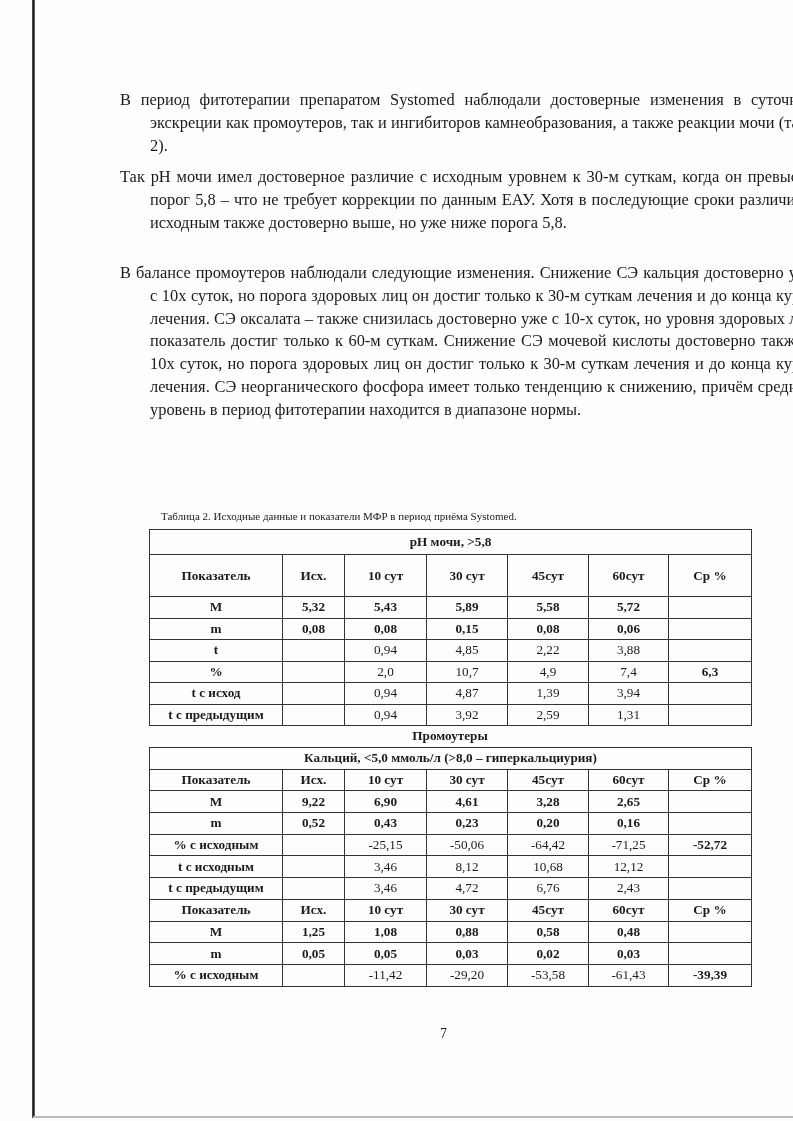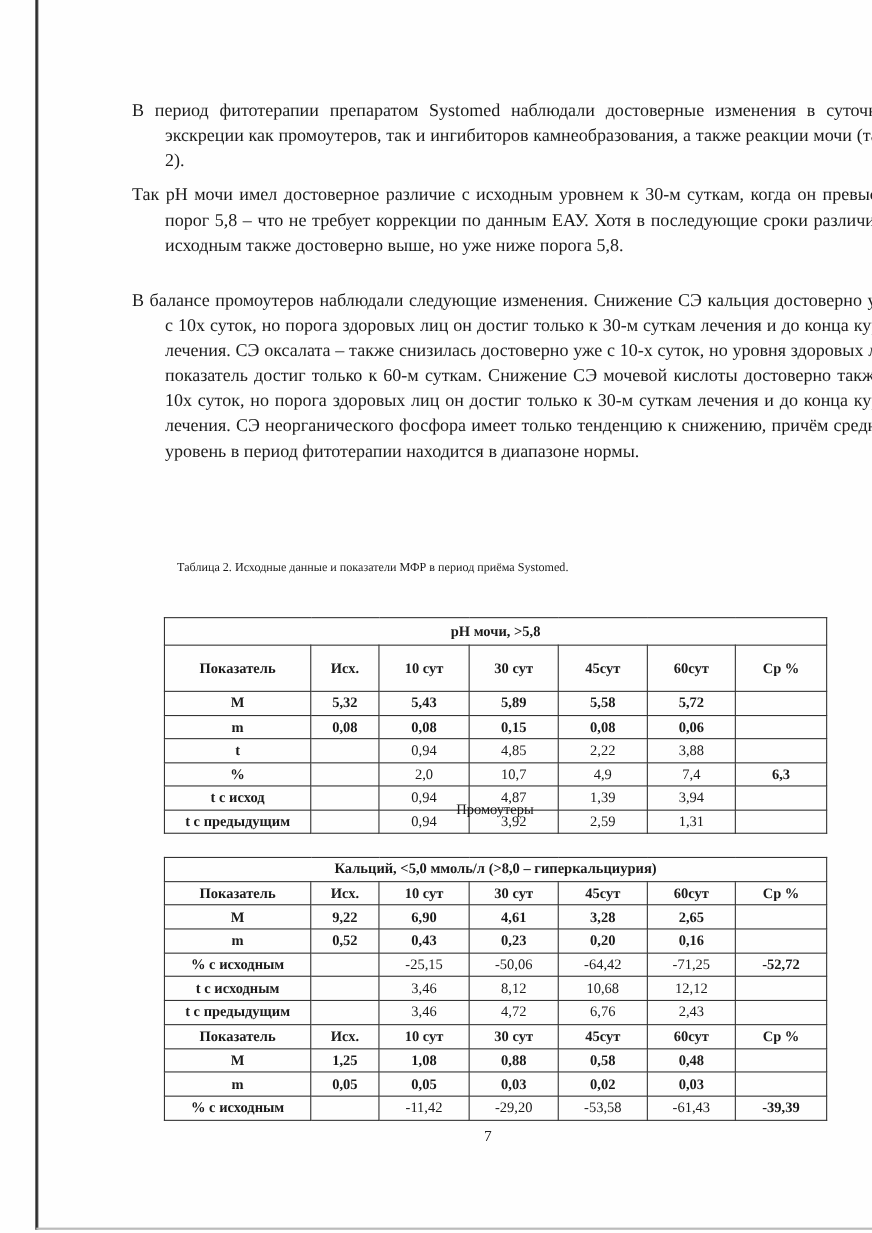--- a/index.html
+++ b/index.html
@@ -28,36 +28,35 @@
   #p2 { top: 166px; }
   #p3 { top: 262px; }
   .caption {
     position: absolute; left: 161px; top: 506px;
     font-size: 11px; line-height: 20px; white-space: nowrap; text-align: center;
   }
   table {
     position: absolute; left: 149px; width: 602px;
     border-collapse: collapse; table-layout: fixed;
     font-size: 13.2px;
-    margin-top: 32px;
   }
   td, th {
     border: 1px solid #333; text-align: center; padding: 0;
     font-weight: normal;
   }
   .b { font-weight: bold; }
   col.c0 { width: 133px; } col.c1 { width: 62px; } col.c2 { width: 82px; }
   col.c3 { width: 81px; } col.c4 { width: 81px; } col.c5 { width: 80px; } col.c6 { width: 83px; }
   #t1 { top: 529px; }
   #t1 tr.title td { height: 24px; }
   #t1 tr.head td { height: 41px; }
   #t1 tr.row td { height: 20.5px; }
   .section-heading {
     position: absolute; left: 149px; width: 602px; top: 727px;
-    text-align: center; font-weight: normal; font-size: 13.2px; line-height: 18px;
+    text-align: center; font-weight: bold; font-size: 13.2px; line-height: 18px;
   }
   #t2 { top: 747px; padding-left: 44px; }
   #t2 td { height: 20.7px; }
   .page-number {
     position: absolute; left: 440px; top: 1026px; font-size: 14px;
   }
 </style>
 </head>
 <body>
 

